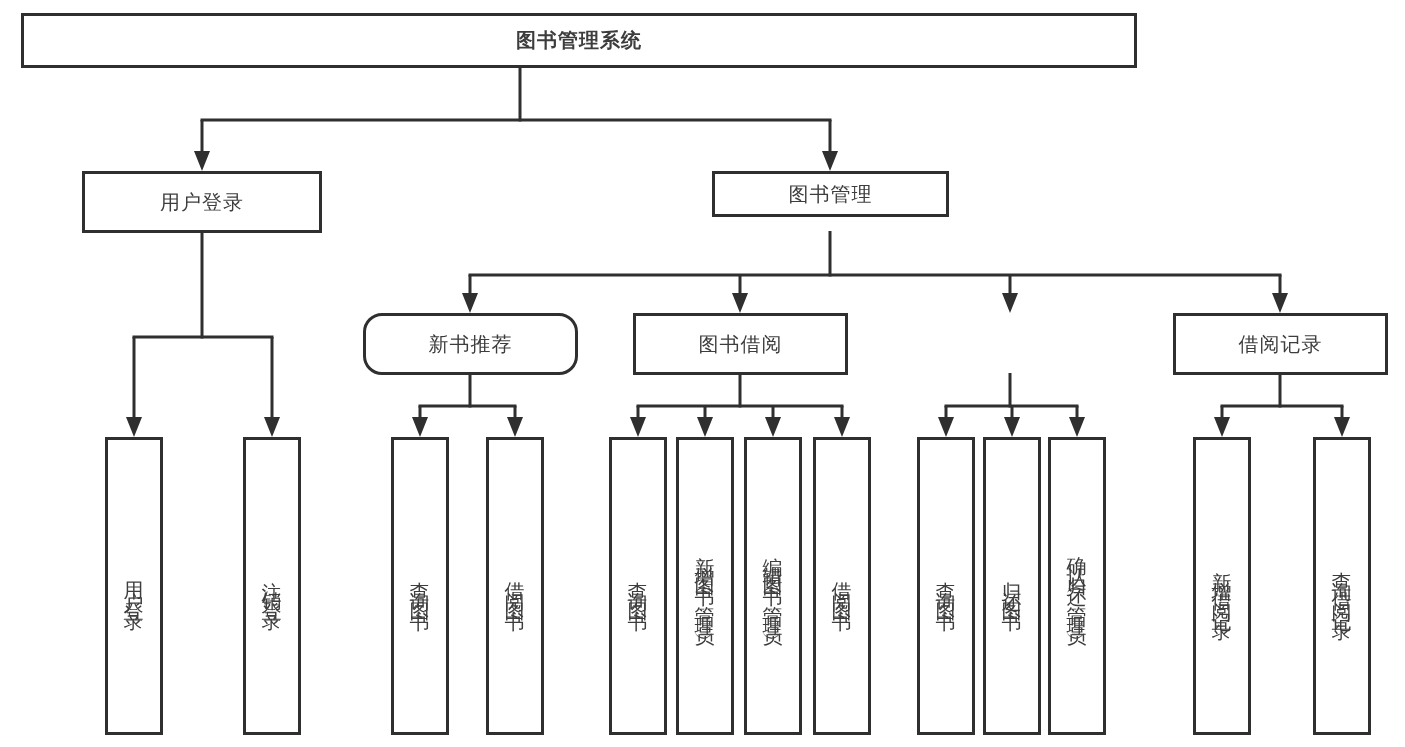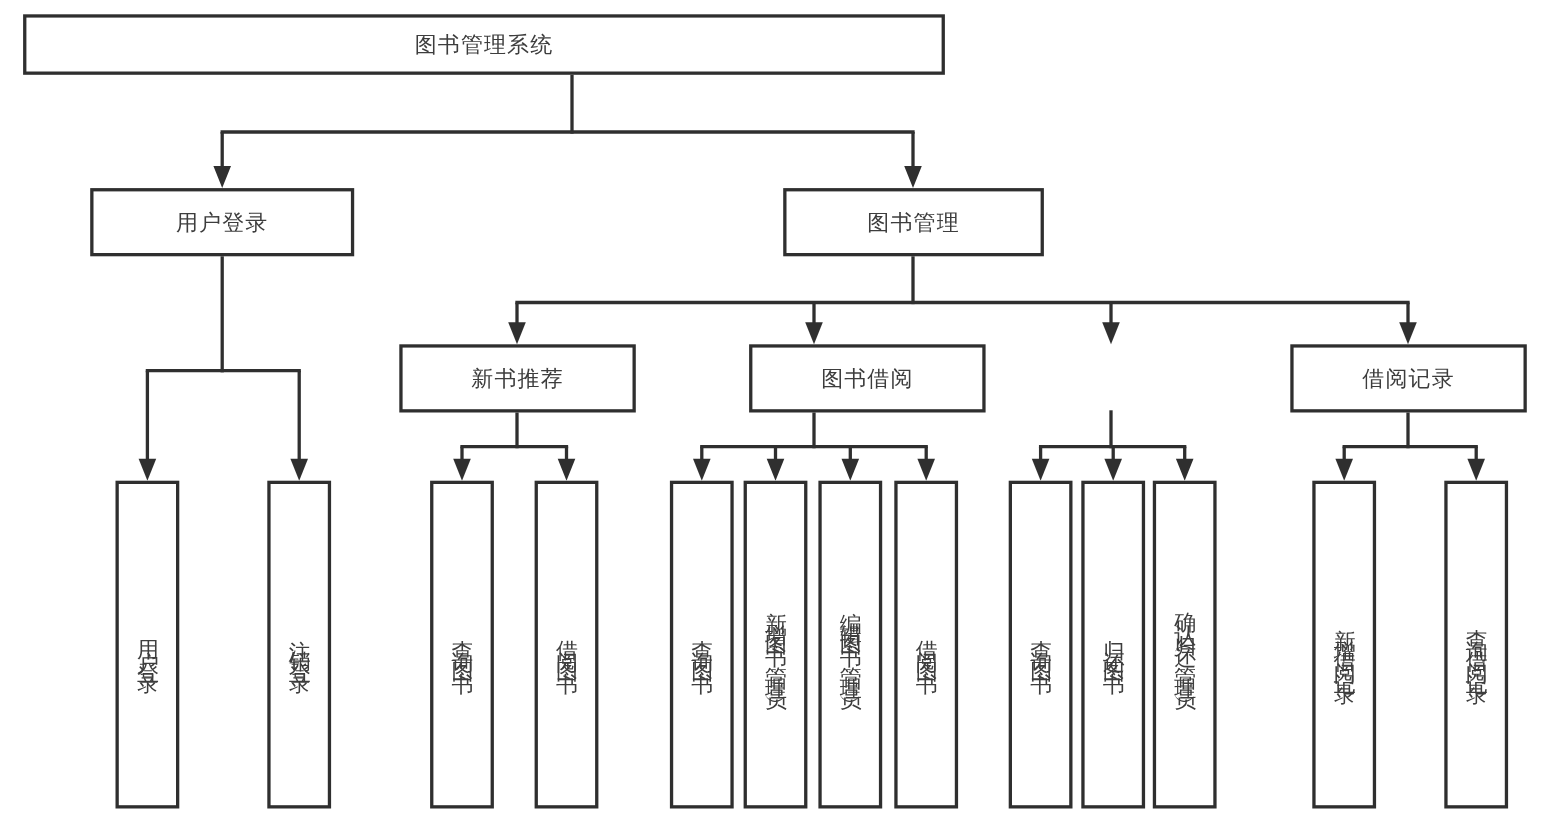--- a/index.html
+++ b/index.html
@@ -31,28 +31,28 @@
   }
   .hbox { letter-spacing: 1px; }
   .vbox span {
     writing-mode: vertical-rl;
     text-orientation: mixed;
     letter-spacing: 10px;
     line-height: 1;
     white-space: nowrap;
   }
   
-  .n-root { left: 21px;  top: 13px;  width: 838px; height: 55px; }
+  .n-root { left: 21px;  top: 13px;  width: 1116px; height: 55px; font-weight: bold; }
   
   .n-login { left: 82px;  top: 171px; width: 240px; height: 62px; }
-  .n-mgmt  { left: 712px; top: 171px; width: 237px; height: 62px; text-align: right; }
+  .n-mgmt  { left: 712px; top: 171px; width: 237px; height: 46px; text-align: right; }
   
   .n-l3 { top: 313px; width: 215px; height: 62px; }
-  .n-rec  { left: 363px; }
-  .n-bor  { left: 633px; margin-left: 48px; }
+  .n-rec  { left: 363px; border-radius: 19px; }
+  .n-bor  { left: 633px; }
   .n-cur  { left: 903px; }
   .n-his  { left: 1173px; }
   
   .leaf { top: 437px; width: 58px; height: 298px; }
   .lf-1  { left: 105px; }
   .lf-2  { left: 243px; }
   .lf-3  { left: 391px; }
   .lf-4  { left: 486px; }
   .lf-5  { left: 609px; }
   .lf-6  { left: 676px; }

